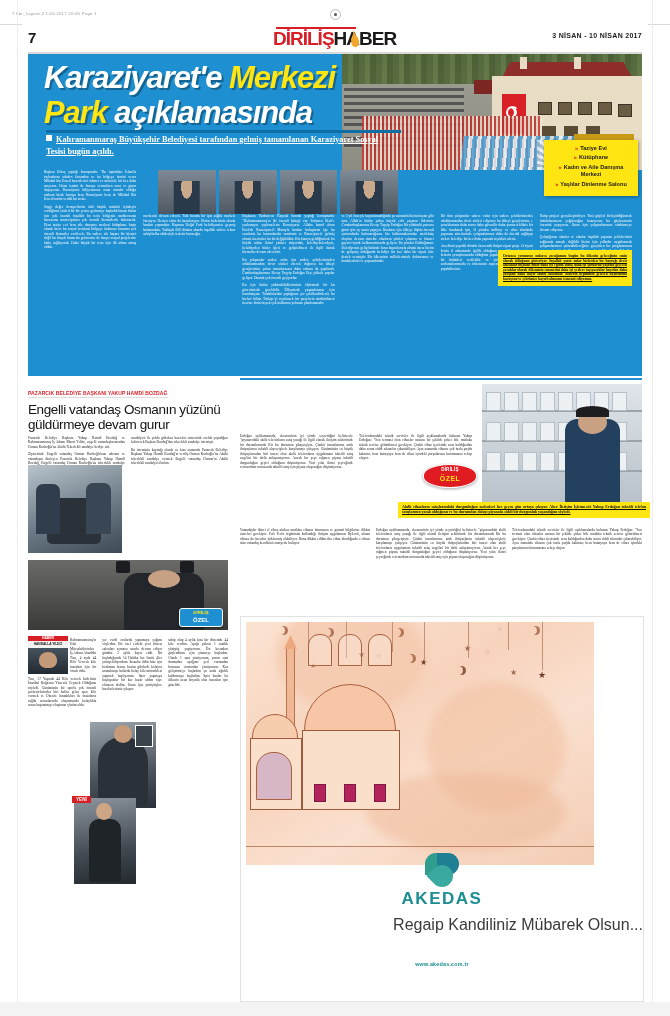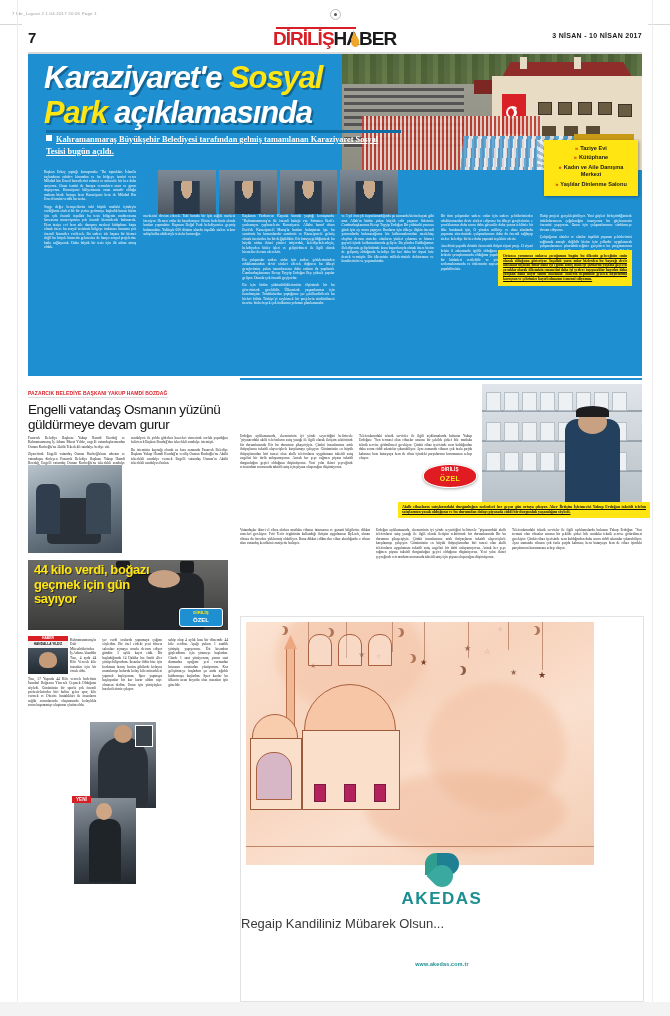--- a/index.html
+++ b/index.html
@@ -176,21 +176,21 @@
   .arch{position:absolute;top:12px;width:22px;height:30px;border:1px solid #a9613f;border-radius:11px 11px 0 0;background:rgba(255,255,255,.25);}
   .win-g{position:absolute;width:10px;height:16px;background:#b3225a;border:1px solid #7e1a41;}
   .crescent{position:absolute;width:9px;height:9px;border-radius:50%;box-shadow:3px 0 0 0 currentColor;color:#b27457;}
   .hangline{position:absolute;width:1px;background:#c49177;}
   .ground{position:absolute;left:0;bottom:18px;width:100%;height:1px;background:#c08565;}
 
   .ad-logo{position:absolute;left:50%;top:236px;transform:translateX(-50%);width:34px;height:34px;}
   .ad-logo .lobe{position:absolute;width:22px;height:22px;border-radius:50% 50% 50% 0;}
   .ad-brand{position:absolute;left:0;right:0;top:272px;text-align:center;font-family:"Liberation Sans",sans-serif;font-weight:bold;
      font-size:17px;letter-spacing:1.5px;color:#1b8e92;}
-  .ad-msg{position:absolute;left:0;right:0;top:299px;text-align:left;font-family:"Liberation Sans",sans-serif;font-size:13px;color:#3a3a3a;}
+  .ad-msg{position:absolute;left:0;right:0;top:299px;text-align:right;font-family:"Liberation Sans",sans-serif;font-size:16px;color:#3a3a3a;}
   .ad-url{position:absolute;left:0;right:0;top:344px;text-align:center;font-family:"Liberation Sans",sans-serif;font-weight:bold;font-size:5.4px;color:#1b8e92;letter-spacing:.2px;}
 
   .footer-band{position:absolute;left:0;bottom:0;width:670px;height:14px;background:#f3f3f3;}
 </style>
 </head>
 <body>
 
 <div class="page">
 
   <div class="slug">7 hbr_Layout 2  1.04.2017  20:05  Page 1</div>
@@ -229,21 +229,21 @@
       <div class="bld-door" style="left:200px;top:72px"></div>
       <div class="bld-door" style="left:222px;top:72px"></div>
       <div class="bld-door" style="left:244px;top:72px"></div>
       <div class="flag"></div>
       <div class="crowd"></div>
       <div class="canopy"></div>
       <div class="sunburst"></div>
     </div>
 
     <div class="headline">
-      <div class="hl-line"><span>Karaziyaret'e </span><span class="hl-y">Sosyal</span></div>
+      <div class="hl-line"><span>Karaziyaret'e </span><span class="hl-y">Merkezi</span></div>
       <div class="hl-line"><span class="hl-y">Park </span><span>açıklamasında</span></div>
     </div>
     <div class="subrule"></div>
     <div class="sub"><span class="sub-sq"></span><span>Kahramanmaraş Büyükşehir Belediyesi tarafından gelmiş tamamlanan Karaziyaret Sosyal Tesisi bugün açıldı.</span></div>
 
     <div class="ybox-tab"></div>
     <div class="ybox">
       <ul>
         <li>Taziye Evi</li>
         <li>Kütüphane</li>
@@ -309,21 +309,20 @@
       <div class="p2"></div>
     </div>
   </div>
 
   <div class="bot-left">
     <div class="bl-photo">
       <div class="dbL"></div>
       <div class="dbR"></div>
       <div class="man"></div>
       <div class="head"></div>
-      <div class="bl-hl">44 kilo verdi, boğazı geçmek için gün sayıyor</div>
       <div class="ozel-badge">
         <div class="t1">DİRİLİŞ</div>
         <div class="t2">ÖZEL</div>
       </div>
     </div>
 
     <div class="byline">
       <div class="bh">HABER</div>
       <div class="bn">HANDALLA YILDIZ</div>
       <div class="bp"></div>

